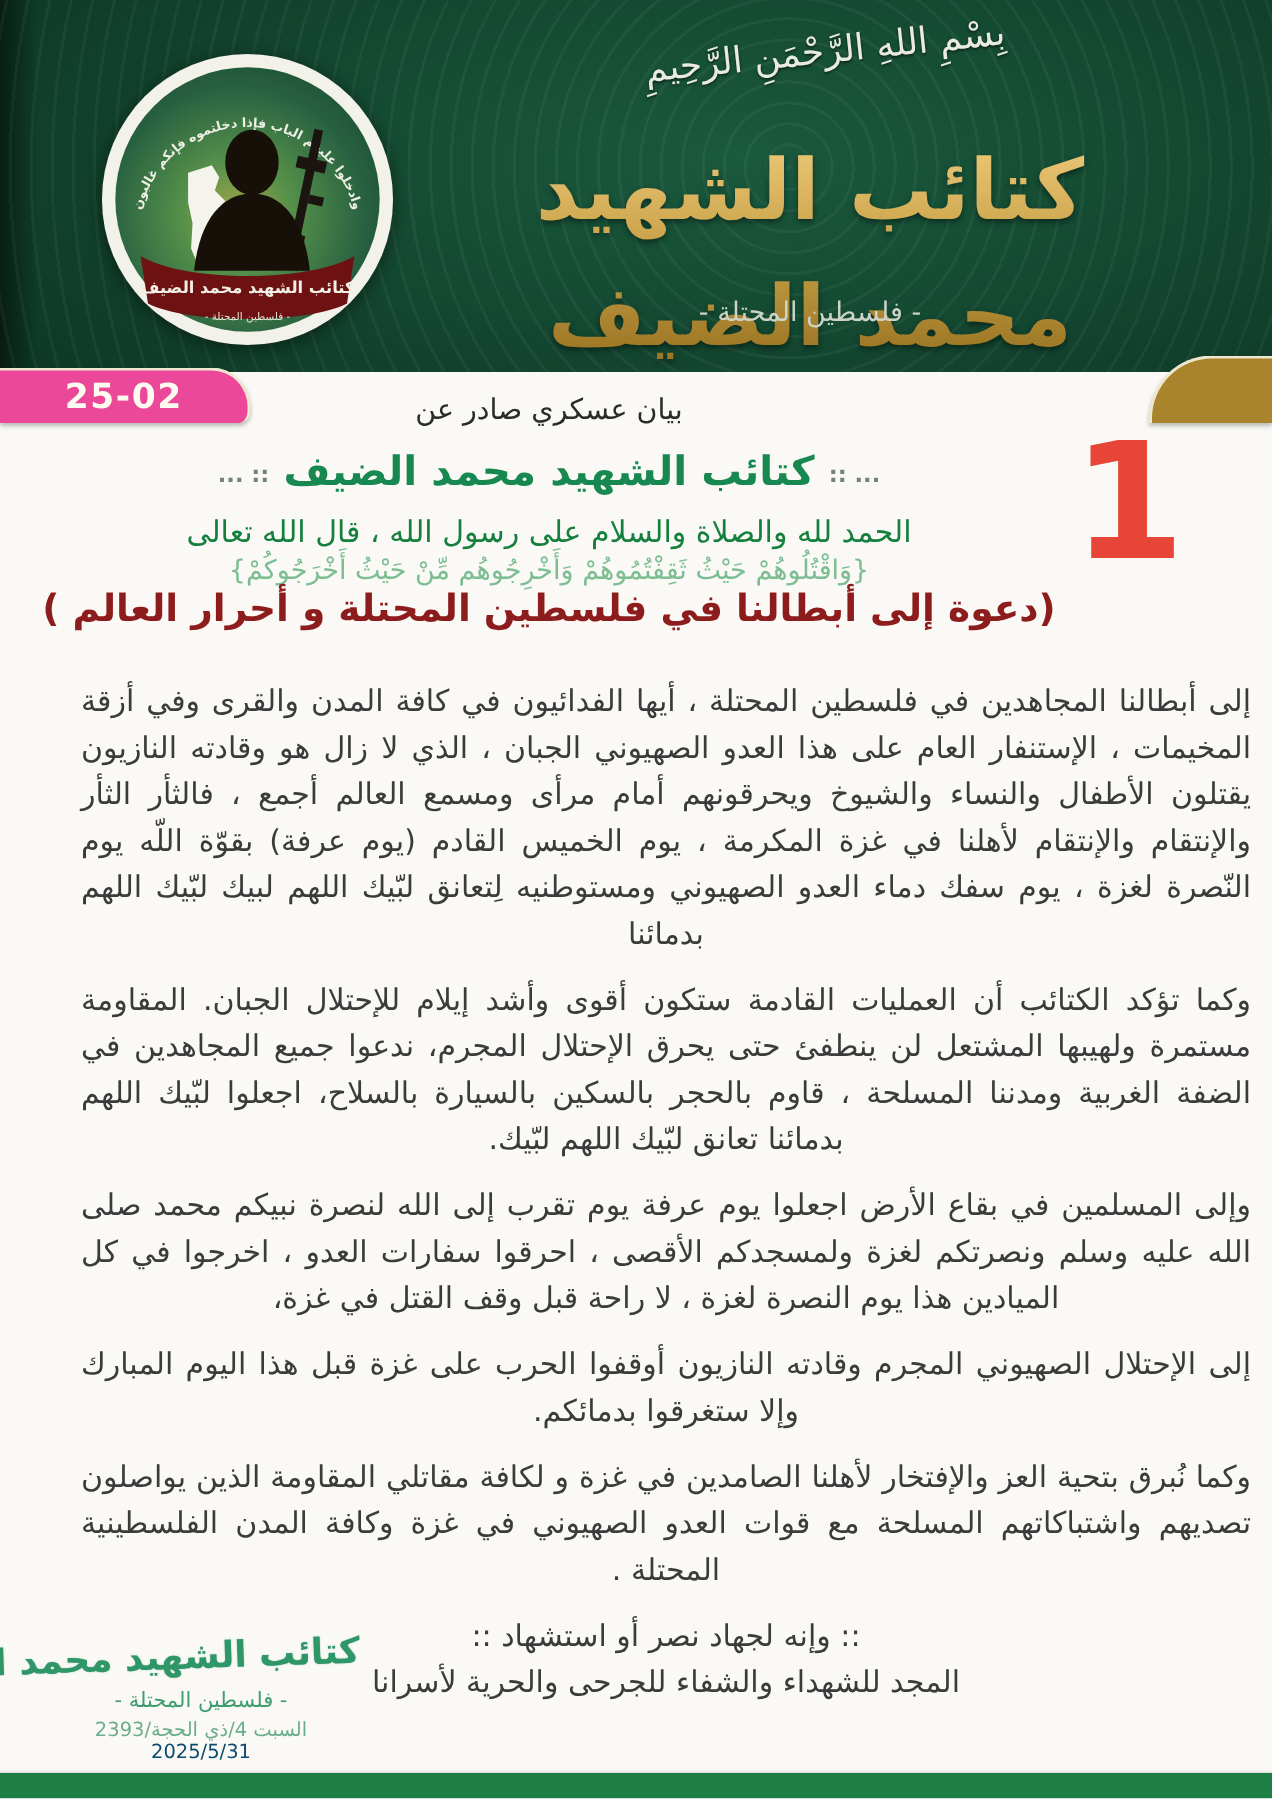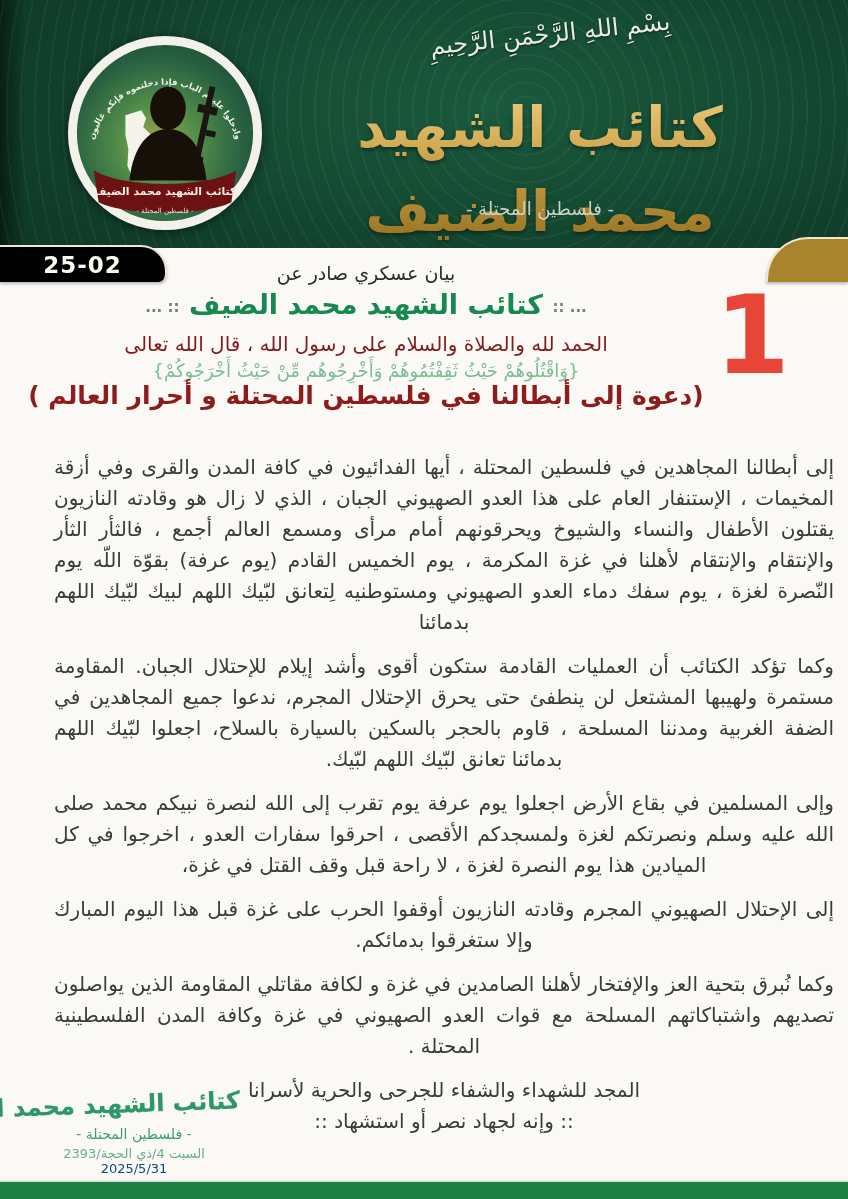--- a/index.html
+++ b/index.html
@@ -40,21 +40,21 @@
     color:#ccd4c8; font-size:18px; letter-spacing:1px;
   }
 
   
   .emblem{ position:absolute; left:66px; top:34px; width:198px; height:198px;
            filter:drop-shadow(0 2px 6px rgba(0,0,0,.5)); }
 
   
   .tab-left{
     position:absolute; top:245px; left:0; width:167px; height:37px;
-    background:#000000; border-top-right-radius:26px; border-bottom-right-radius:8px;
+    background:#ec4899; border-top-right-radius:26px; border-bottom-right-radius:8px;
     border-top:2px solid #efe7cf; border-right:2px solid #efe7cf;
     display:flex; align-items:center; justify-content:center;
     color:#fdfbef; font-size:23px; font-weight:bold; letter-spacing:1px;
     box-shadow:0 2px 3px rgba(0,0,0,.25);
   }
   .tab-right{
     position:absolute; top:237px; left:766px; width:82px; height:45px;
     background:#a9842c; border-top-left-radius:42px;
     border-top:2px solid #efe7cf; border-left:2px solid #efe7cf;
     box-shadow:0 2px 3px rgba(0,0,0,.25);
@@ -63,23 +63,23 @@
   
   .page-num{
     position:absolute; top:282px; right:58px;
     color:#e64537; font-size:108px; font-weight:bold; line-height:1;
     font-family:"DejaVu Sans", sans-serif;
   }
 
   
   .stmt-head{ position:absolute; top:262px; left:0; width:732px; text-align:center; direction:rtl; }
   .issued-line{ font-size:19px; color:#2b2b2b; }
-  .org-line{ margin-top:3px; font-size:27px; font-weight:bold; color:#17884f; line-height:1.3; }
+  .org-line{ margin-top:13px; font-size:27px; font-weight:bold; color:#17884f; line-height:1.3; }
   .org-line .deco{ font-size:15px; font-weight:bold; color:#72837b; vertical-align:2px; letter-spacing:2px; }
-  .hamd-line{ margin-top:10px; font-size:20px; color:#7f1d1d; }
+  .hamd-line{ margin-top:10px; font-size:20px; color:#15803d; }
   .verse-line{ margin-top:4px; font-size:18px; color:#7cbd92; }
   .headline{ margin-top:0; font-size:25px; font-weight:bold; color:#8d1d1d; }
 
   
   .body-text{
     position:absolute; top:452px; left:34px; width:780px;
     direction:rtl; font-size:20px; line-height:31px; color:#3b3b3b;margin-left:20px;
   }
   .body-text p{ text-align:justify; text-align-last:center; margin-bottom:13px; }
   .closing{ text-align:center; line-height:31px; }
@@ -165,22 +165,22 @@
     <div class="verse-line">{وَاقْتُلُوهُمْ حَيْثُ ثَقِفْتُمُوهُمْ وَأَخْرِجُوهُم مِّنْ حَيْثُ أَخْرَجُوكُمْ}</div>
     <div class="headline">(دعوة إلى أبطالنا في فلسطين المحتلة و أحرار العالم )</div>
   </div>
 
   <div class="body-text">
     <p>إلى أبطالنا المجاهدين في فلسطين المحتلة ، أيها الفدائيون في كافة المدن والقرى وفي أزقة المخيمات ، الإستنفار العام على هذا العدو الصهيوني الجبان ، الذي لا زال هو وقادته النازيون يقتلون الأطفال والنساء والشيوخ ويحرقونهم أمام مرأى ومسمع العالم أجمع ، فالثأر الثأر والإنتقام والإنتقام لأهلنا في غزة المكرمة ، يوم الخميس القادم (يوم عرفة) بقوّة اللّه يوم النّصرة لغزة ، يوم سفك دماء العدو الصهيوني ومستوطنيه لِتعانق لبّيك اللهم لبيك لبّيك اللهم بدمائنا</p>
     <p>وكما تؤكد الكتائب أن العمليات القادمة ستكون أقوى وأشد إيلام للإحتلال الجبان. المقاومة مستمرة ولهيبها المشتعل لن ينطفئ حتى يحرق الإحتلال المجرم، ندعوا جميع المجاهدين في الضفة الغربية ومدننا المسلحة ، قاوم بالحجر بالسكين بالسيارة بالسلاح، اجعلوا لبّيك اللهم بدمائنا تعانق لبّيك اللهم لبّيك.</p>
     <p>وإلى المسلمين في بقاع الأرض اجعلوا يوم عرفة يوم تقرب إلى الله لنصرة نبيكم محمد صلى الله عليه وسلم ونصرتكم لغزة ولمسجدكم الأقصى ، احرقوا سفارات العدو ، اخرجوا في كل الميادين هذا يوم النصرة لغزة ، لا راحة قبل وقف القتل في غزة،</p>
     <p>إلى الإحتلال الصهيوني المجرم وقادته النازيون أوقفوا الحرب على غزة قبل هذا اليوم المبارك وإلا ستغرقوا بدمائكم.</p>
     <p>وكما نُبرق بتحية العز والإفتخار لأهلنا الصامدين في غزة و لكافة مقاتلي المقاومة الذين يواصلون تصديهم واشتباكاتهم المسلحة مع قوات العدو الصهيوني في غزة وكافة المدن الفلسطينية المحتلة .</p>
+    <div class="closing">:: وإنه لجهاد نصر أو استشهاد ::</div>
     <div class="closing">المجد للشهداء والشفاء للجرحى والحرية لأسرانا</div>
-    <div class="closing">:: وإنه لجهاد نصر أو استشهاد ::</div>
   </div>
 
   <div class="stamp">
     <div class="stamp-callig">كتائب الشهيد محمد الضيف</div>
     <div class="stamp-sub">- فلسطين المحتلة -</div>
     <div class="stamp-date">السبت 4/ذي الحجة/2393</div>
     <div class="stamp-date2">2025/5/31</div>
   </div>
 
   <div class="bottom-bar"></div>

